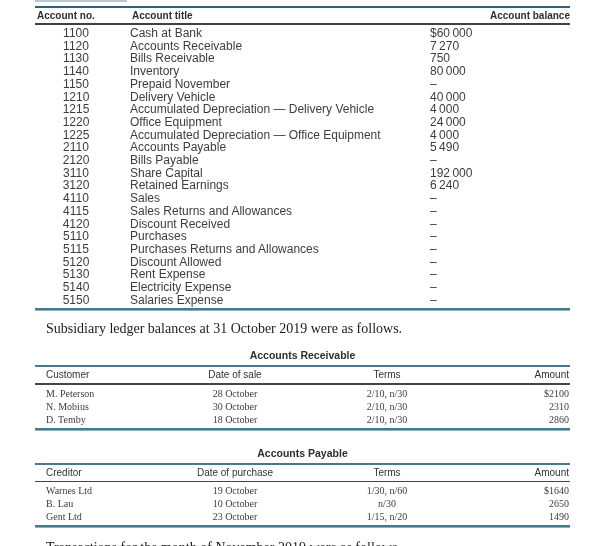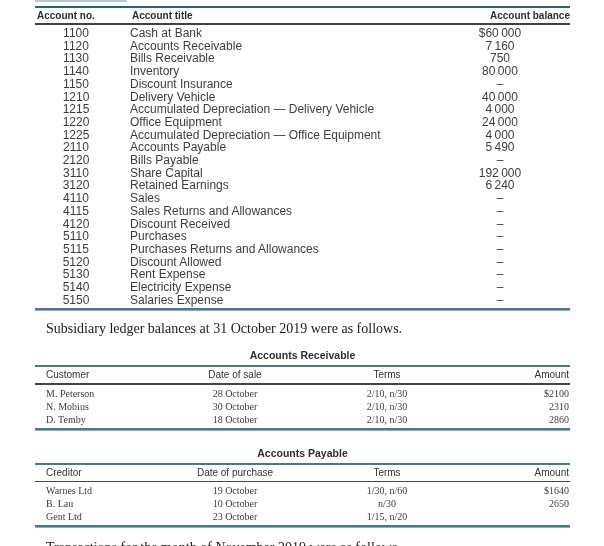--- a/index.html
+++ b/index.html
@@ -26,21 +26,21 @@
   
   .coa-header{display:flex;font-size:10px;font-weight:bold;color:#2e2e2e;
     line-height:15px;align-items:flex-end;}
   .coa-header .h1{width:82px;padding-left:2px;}
   .coa-header .h2{flex:1;padding-left:13px;}
   .coa-header .h3{width:140px;text-align:right;}
   .coa-body{padding:2px 0 2px 0;}
   .coa-row{display:flex;font-size:12px;color:#3d3d3d;line-height:12.7px;}
   .coa-row .c1{width:82px;text-align:center;}
   .coa-row .c2{flex:1;padding-left:13px;}
-  .coa-row .c3{width:140px;text-align:center;}
+  .coa-row .c3{width:140px;text-align:left;}
 
   
   .para{
     font-family:"Liberation Serif",serif;font-size:14px;color:#1c1c1c;
     margin:10px 0 0 11px;line-height:15px;
   }
   .para-bottom{margin-top:12px;}
 
   
   .sub-section{margin-top:13px;}
@@ -72,35 +72,35 @@
       <div class="rule rule-dark"></div>
       <div class="coa-body">
         <div class="coa-row">
             <span class="c1">1100</span>
             <span class="c2">Cash at Bank</span>
             <span class="c3">$60 000</span>
           </div>
         <div class="coa-row">
             <span class="c1">1120</span>
             <span class="c2">Accounts Receivable</span>
-            <span class="c3">7 160</span>
+            <span class="c3">7 270</span>
           </div>
         <div class="coa-row">
             <span class="c1">1130</span>
             <span class="c2">Bills Receivable</span>
             <span class="c3">750</span>
           </div>
         <div class="coa-row">
             <span class="c1">1140</span>
             <span class="c2">Inventory</span>
             <span class="c3">80 000</span>
           </div>
         <div class="coa-row">
             <span class="c1">1150</span>
-            <span class="c2">Discount Insurance</span>
+            <span class="c2">Prepaid November</span>
             <span class="c3">–</span>
           </div>
         <div class="coa-row">
             <span class="c1">1210</span>
             <span class="c2">Delivery Vehicle</span>
             <span class="c3">40 000</span>
           </div>
         <div class="coa-row">
             <span class="c1">1215</span>
             <span class="c2">Accumulated Depreciation — Delivery Vehicle</span>
@@ -240,20 +240,21 @@
         <div class="sub-row">
             <span class="s1">B. Lau</span>
             <span class="s2">10 October</span>
             <span class="s3">n/30</span>
             <span class="s4">2650</span>
           </div>
         <div class="sub-row">
             <span class="s1">Gent Ltd</span>
             <span class="s2">23 October</span>
             <span class="s3">1/15, n/20</span>
+            <span class="s4">1490</span>
           </div>
       </div>
       <div class="rule rule-thick"></div>
     </section>
 
     <p class="para para-bottom">Transactions for the month of November 2019 were as follows.</p>
 
   </div>
 </div>
 

